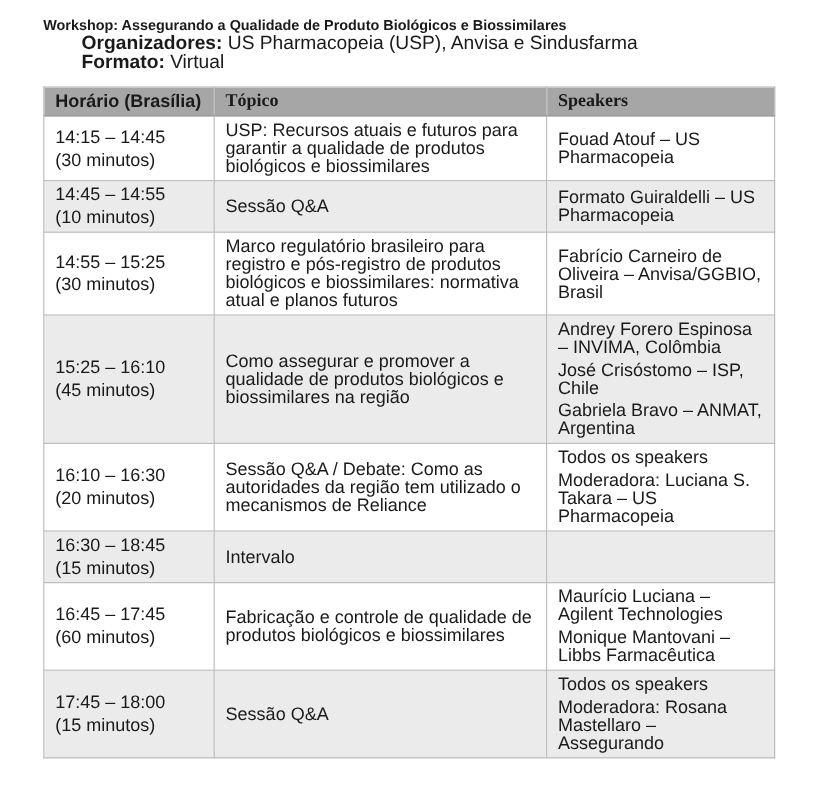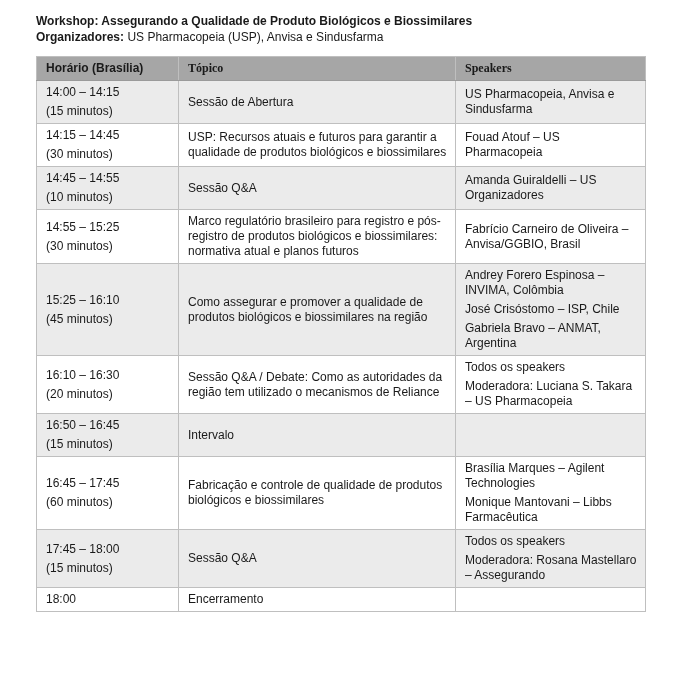--- a/index.html
+++ b/index.html
@@ -20,35 +20,36 @@
   .doc {
     padding: 13px 35px 16px 36px;
   }
   .doc-header { margin-bottom: 11px; }
   .doc-title {
     font-size: 12px;
     line-height: 16px;
     font-weight: bold;
   }
   .doc-field {
-    font-size: 12px;
+    font-size: 16px;
     line-height: 16px;
+    margin-left: 32px;
   }
   .doc-field .label { font-weight: bold; }
   table.agenda {
     border-collapse: collapse;
     table-layout: fixed;
     width: 609px;
   }
   table.agenda col.c-time { width: 142px; }
   table.agenda col.c-topic { width: 277px; }
   table.agenda col.c-speakers { width: 190px; }
   table.agenda th, table.agenda td {
     border: 1px solid var(--border-color);
-    font-size: 12px;
+    font-size: 15px;
     line-height: 15px;
     vertical-align: middle;
     text-align: left;
     padding: 4px 8px 4px 9px;
     word-wrap: break-word;
   }
   table.agenda thead th {
     background: var(--header-bg);
     font-weight: bold;
     padding-top: 4px;
@@ -62,48 +63,40 @@
 </head>
 <body>
 
 <div class="doc">
   <div class="doc-header">
     <div class="doc-title">Workshop: Assegurando a Qualidade de Produto Biológicos e Biossimilares</div>
     <div class="doc-field">
       <span class="label">Organizadores:</span>
       <span>US Pharmacopeia (USP), Anvisa e Sindusfarma</span>
     </div>
+    <div class="doc-field">
+      <span class="label">Formato:</span>
+      <span>Virtual</span>
+    </div>
   </div>
 
   <table class="agenda">
     <colgroup>
       <col class="c-time">
       <col class="c-topic">
       <col class="c-speakers">
     </colgroup>
     <thead>
       <tr>
         <th>Horário (Brasília)</th>
         <th>Tópico</th>
         <th>Speakers</th>
       </tr>
     </thead>
     <tbody id="agenda-body">
-        <tr class="shaded">
-          <td>
-            <div class="para time">14:00 – 14:15</div>
-            <div class="para duration">(15 minutos)</div>
-          </td>
-          <td>
-            <div class="para topic">Sessão de Abertura</div>
-          </td>
-          <td>
-            <div class="para speaker">US Pharmacopeia, Anvisa e Sindusfarma</div>
-          </td>
-        </tr>
         <tr>
           <td>
             <div class="para time">14:15 – 14:45</div>
             <div class="para duration">(30 minutos)</div>
           </td>
           <td>
             <div class="para topic">USP: Recursos atuais e futuros para garantir a qualidade de produtos biológicos e biossimilares</div>
           </td>
           <td>
             <div class="para speaker">Fouad Atouf – US Pharmacopeia</div>
@@ -111,21 +104,21 @@
         </tr>
         <tr class="shaded">
           <td>
             <div class="para time">14:45 – 14:55</div>
             <div class="para duration">(10 minutos)</div>
           </td>
           <td>
             <div class="para topic">Sessão Q&amp;A</div>
           </td>
           <td>
-            <div class="para speaker">Amanda Guiraldelli – US Organizadores</div>
+            <div class="para speaker">Formato Guiraldelli – US Pharmacopeia</div>
           </td>
         </tr>
         <tr>
           <td>
             <div class="para time">14:55 – 15:25</div>
             <div class="para duration">(30 minutos)</div>
           </td>
           <td>
             <div class="para topic">Marco regulatório brasileiro para registro e pós-registro de produtos biológicos e biossimilares: normativa atual e planos futuros</div>
           </td>
@@ -155,58 +148,49 @@
           <td>
             <div class="para topic">Sessão Q&amp;A / Debate: Como as autoridades da região tem utilizado o mecanismos de Reliance</div>
           </td>
           <td>
             <div class="para speaker">Todos os speakers</div>
             <div class="para speaker">Moderadora: Luciana S. Takara – US Pharmacopeia</div>
           </td>
         </tr>
         <tr class="shaded">
           <td>
-            <div class="para time">16:50 – 16:45</div>
+            <div class="para time">16:30 – 18:45</div>
             <div class="para duration">(15 minutos)</div>
           </td>
           <td>
             <div class="para topic">Intervalo</div>
           </td>
           <td></td>
         </tr>
         <tr>
           <td>
             <div class="para time">16:45 – 17:45</div>
             <div class="para duration">(60 minutos)</div>
           </td>
           <td>
             <div class="para topic">Fabricação e controle de qualidade de produtos biológicos e biossimilares</div>
           </td>
           <td>
-            <div class="para speaker">Brasília Marques – Agilent Technologies</div>
+            <div class="para speaker">Maurício Luciana – Agilent Technologies</div>
             <div class="para speaker">Monique Mantovani – Libbs Farmacêutica</div>
           </td>
         </tr>
         <tr class="shaded">
           <td>
             <div class="para time">17:45 – 18:00</div>
             <div class="para duration">(15 minutos)</div>
           </td>
           <td>
             <div class="para topic">Sessão Q&amp;A</div>
           </td>
           <td>
             <div class="para speaker">Todos os speakers</div>
             <div class="para speaker">Moderadora: Rosana Mastellaro – Assegurando</div>
           </td>
         </tr>
-        <tr>
-          <td>
-            <div class="para time">18:00</div>
-          </td>
-          <td>
-            <div class="para topic">Encerramento</div>
-          </td>
-          <td></td>
-        </tr>
       </tbody>
   </table>
 </div>
 
 </body></html>

